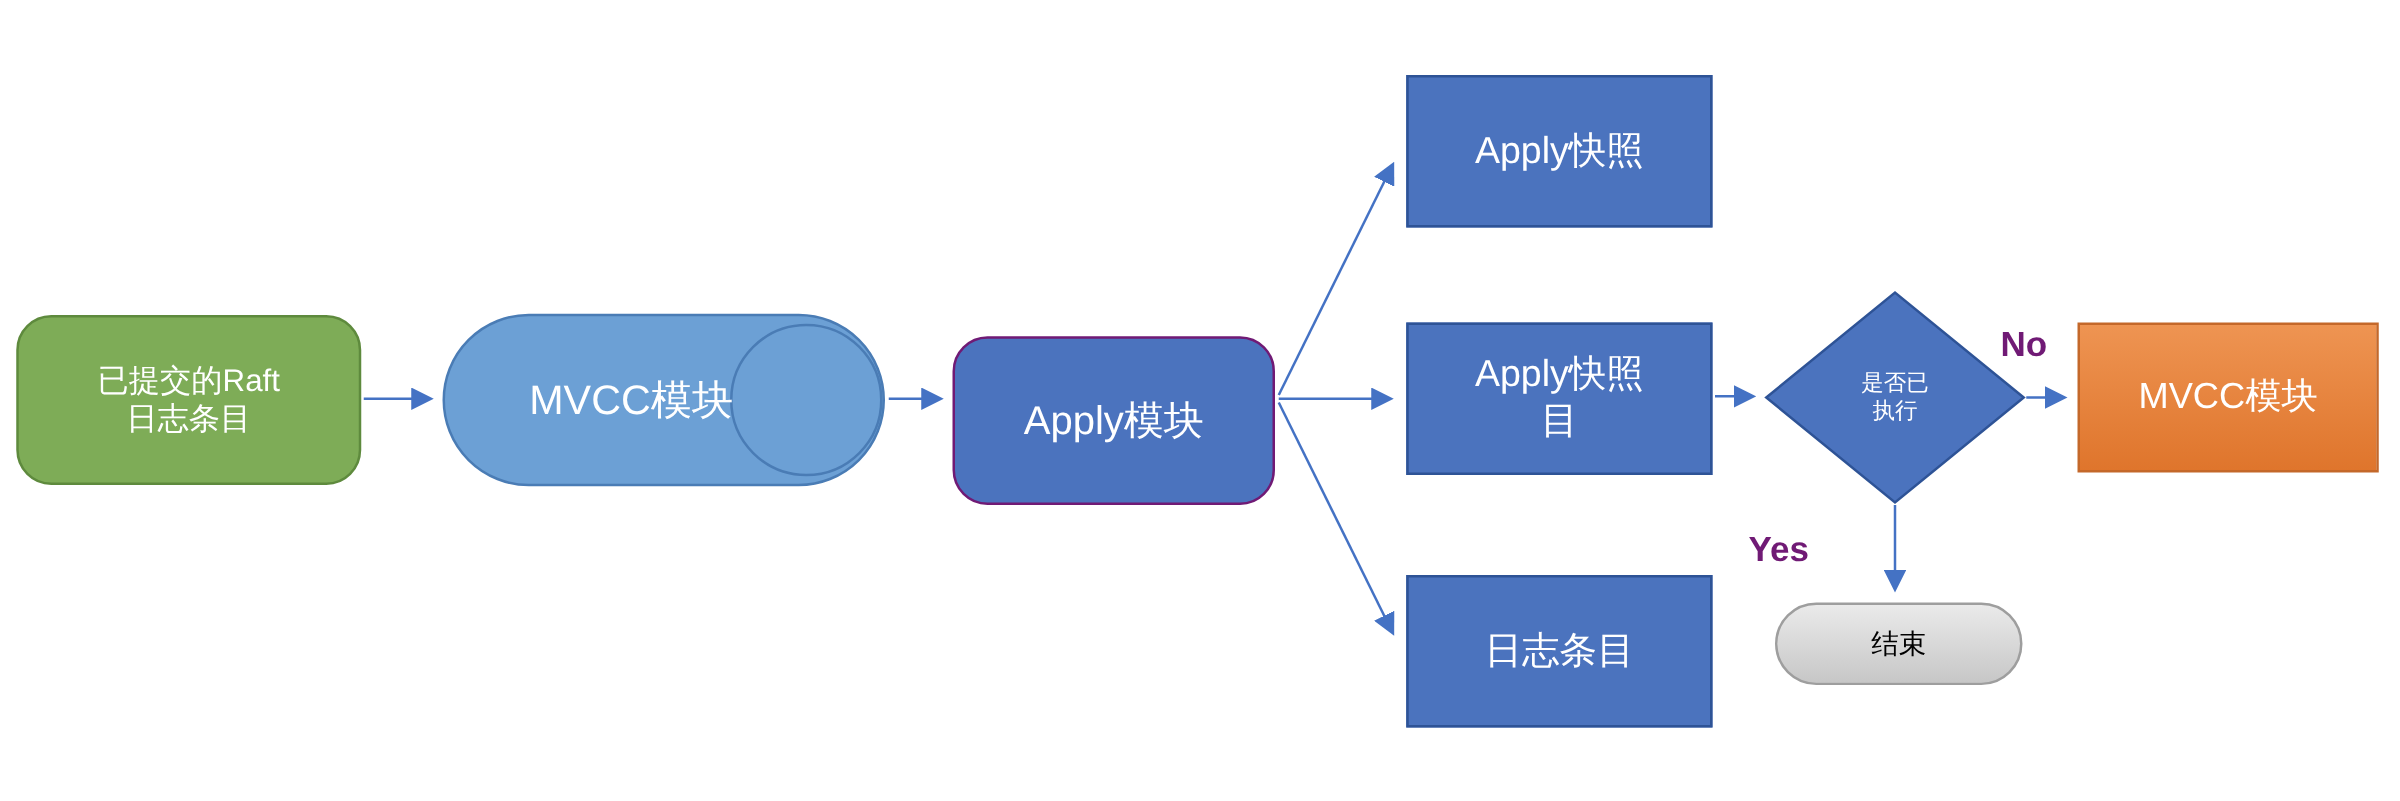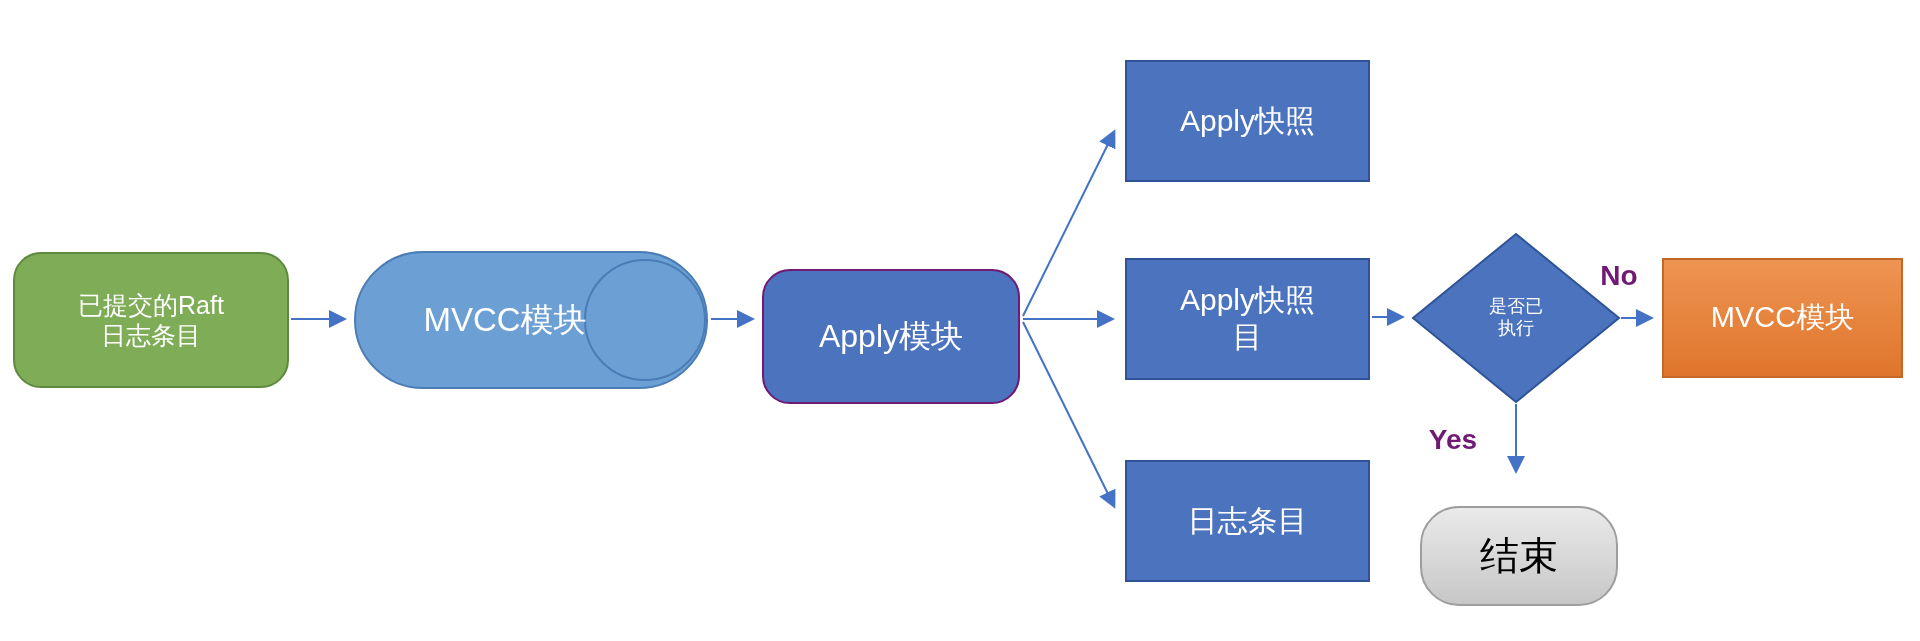--- a/index.html
+++ b/index.html
@@ -42,32 +42,32 @@
   .label-decision{
     left:1426px;top:234px;width:180px;height:168px;
     font-size:18px;line-height:1.2;background:transparent;
   }
   .node-mvcc{
     left:1662px;top:258px;width:241px;height:120px;
     background:linear-gradient(180deg,#EE9452 0%,#DF752C 100%);
     border:2px solid #C4682A;font-size:29px;
   }
   .node-end{
-    left:1420px;top:506px;width:198px;height:100px;
+    left:1420px;top:482px;width:198px;height:66px;
     background:linear-gradient(180deg,#EAEAEA 0%,#C7C7C7 100%);
     border:2px solid #9E9E9E;border-radius:39px;
-    color:#000000;font-size:39px;
+    color:#000000;font-size:22px;
   }
   .edge-label{
     position:absolute;z-index:2;color:#701a75;
     font-size:28px;font-weight:600;background:transparent;
     display:flex;align-items:center;justify-content:center;
   }
   .label-no{left:1588px;top:258px;width:62px;height:36px;}
-  .label-yes{left:1420px;top:422px;width:66px;height:36px;}
+  .label-yes{left:1390px;top:422px;width:66px;height:36px;}
 </style>
 </head>
 <body>
 
 <div id="canvas">
 
   <svg id="edges" viewBox="0 0 1920 641" xmlns="http://www.w3.org/2000/svg">
     <defs>
       <marker id="arrowhead" markerWidth="9" markerHeight="9" refX="7.5" refY="4.5" orient="auto">
         <path d="M0,0 L9,4.5 L0,9 Z" fill="#4472C4"></path>

